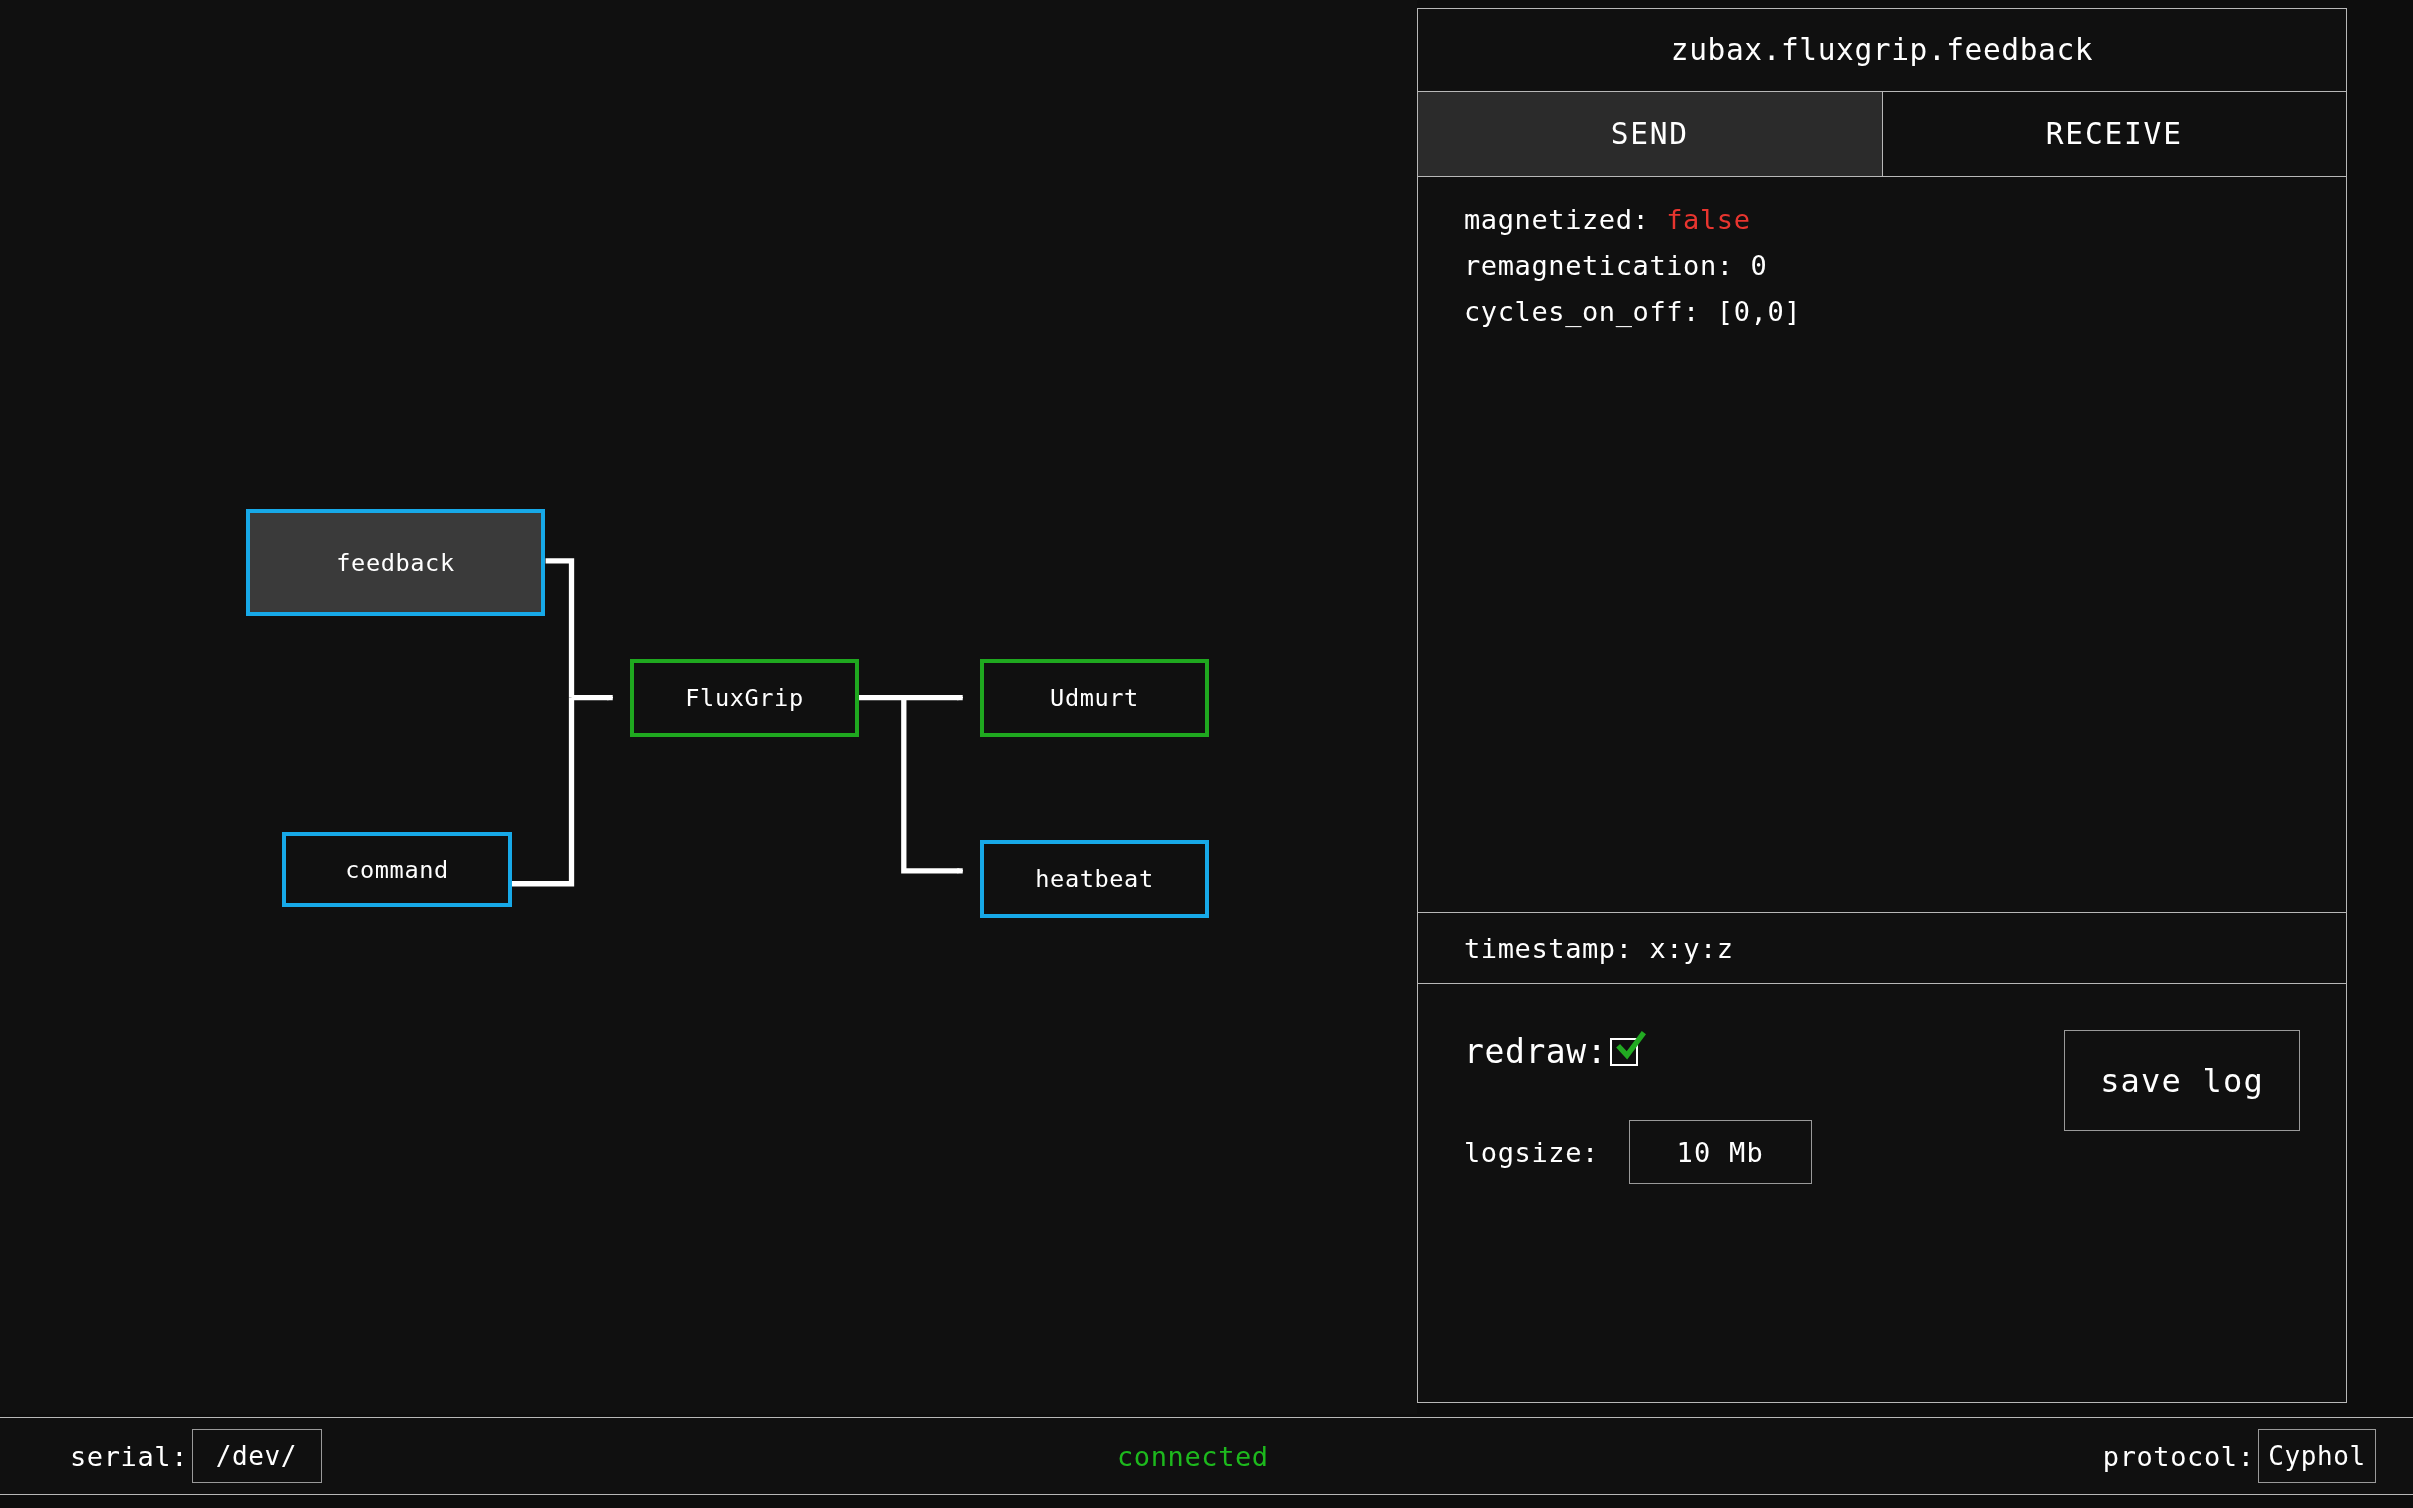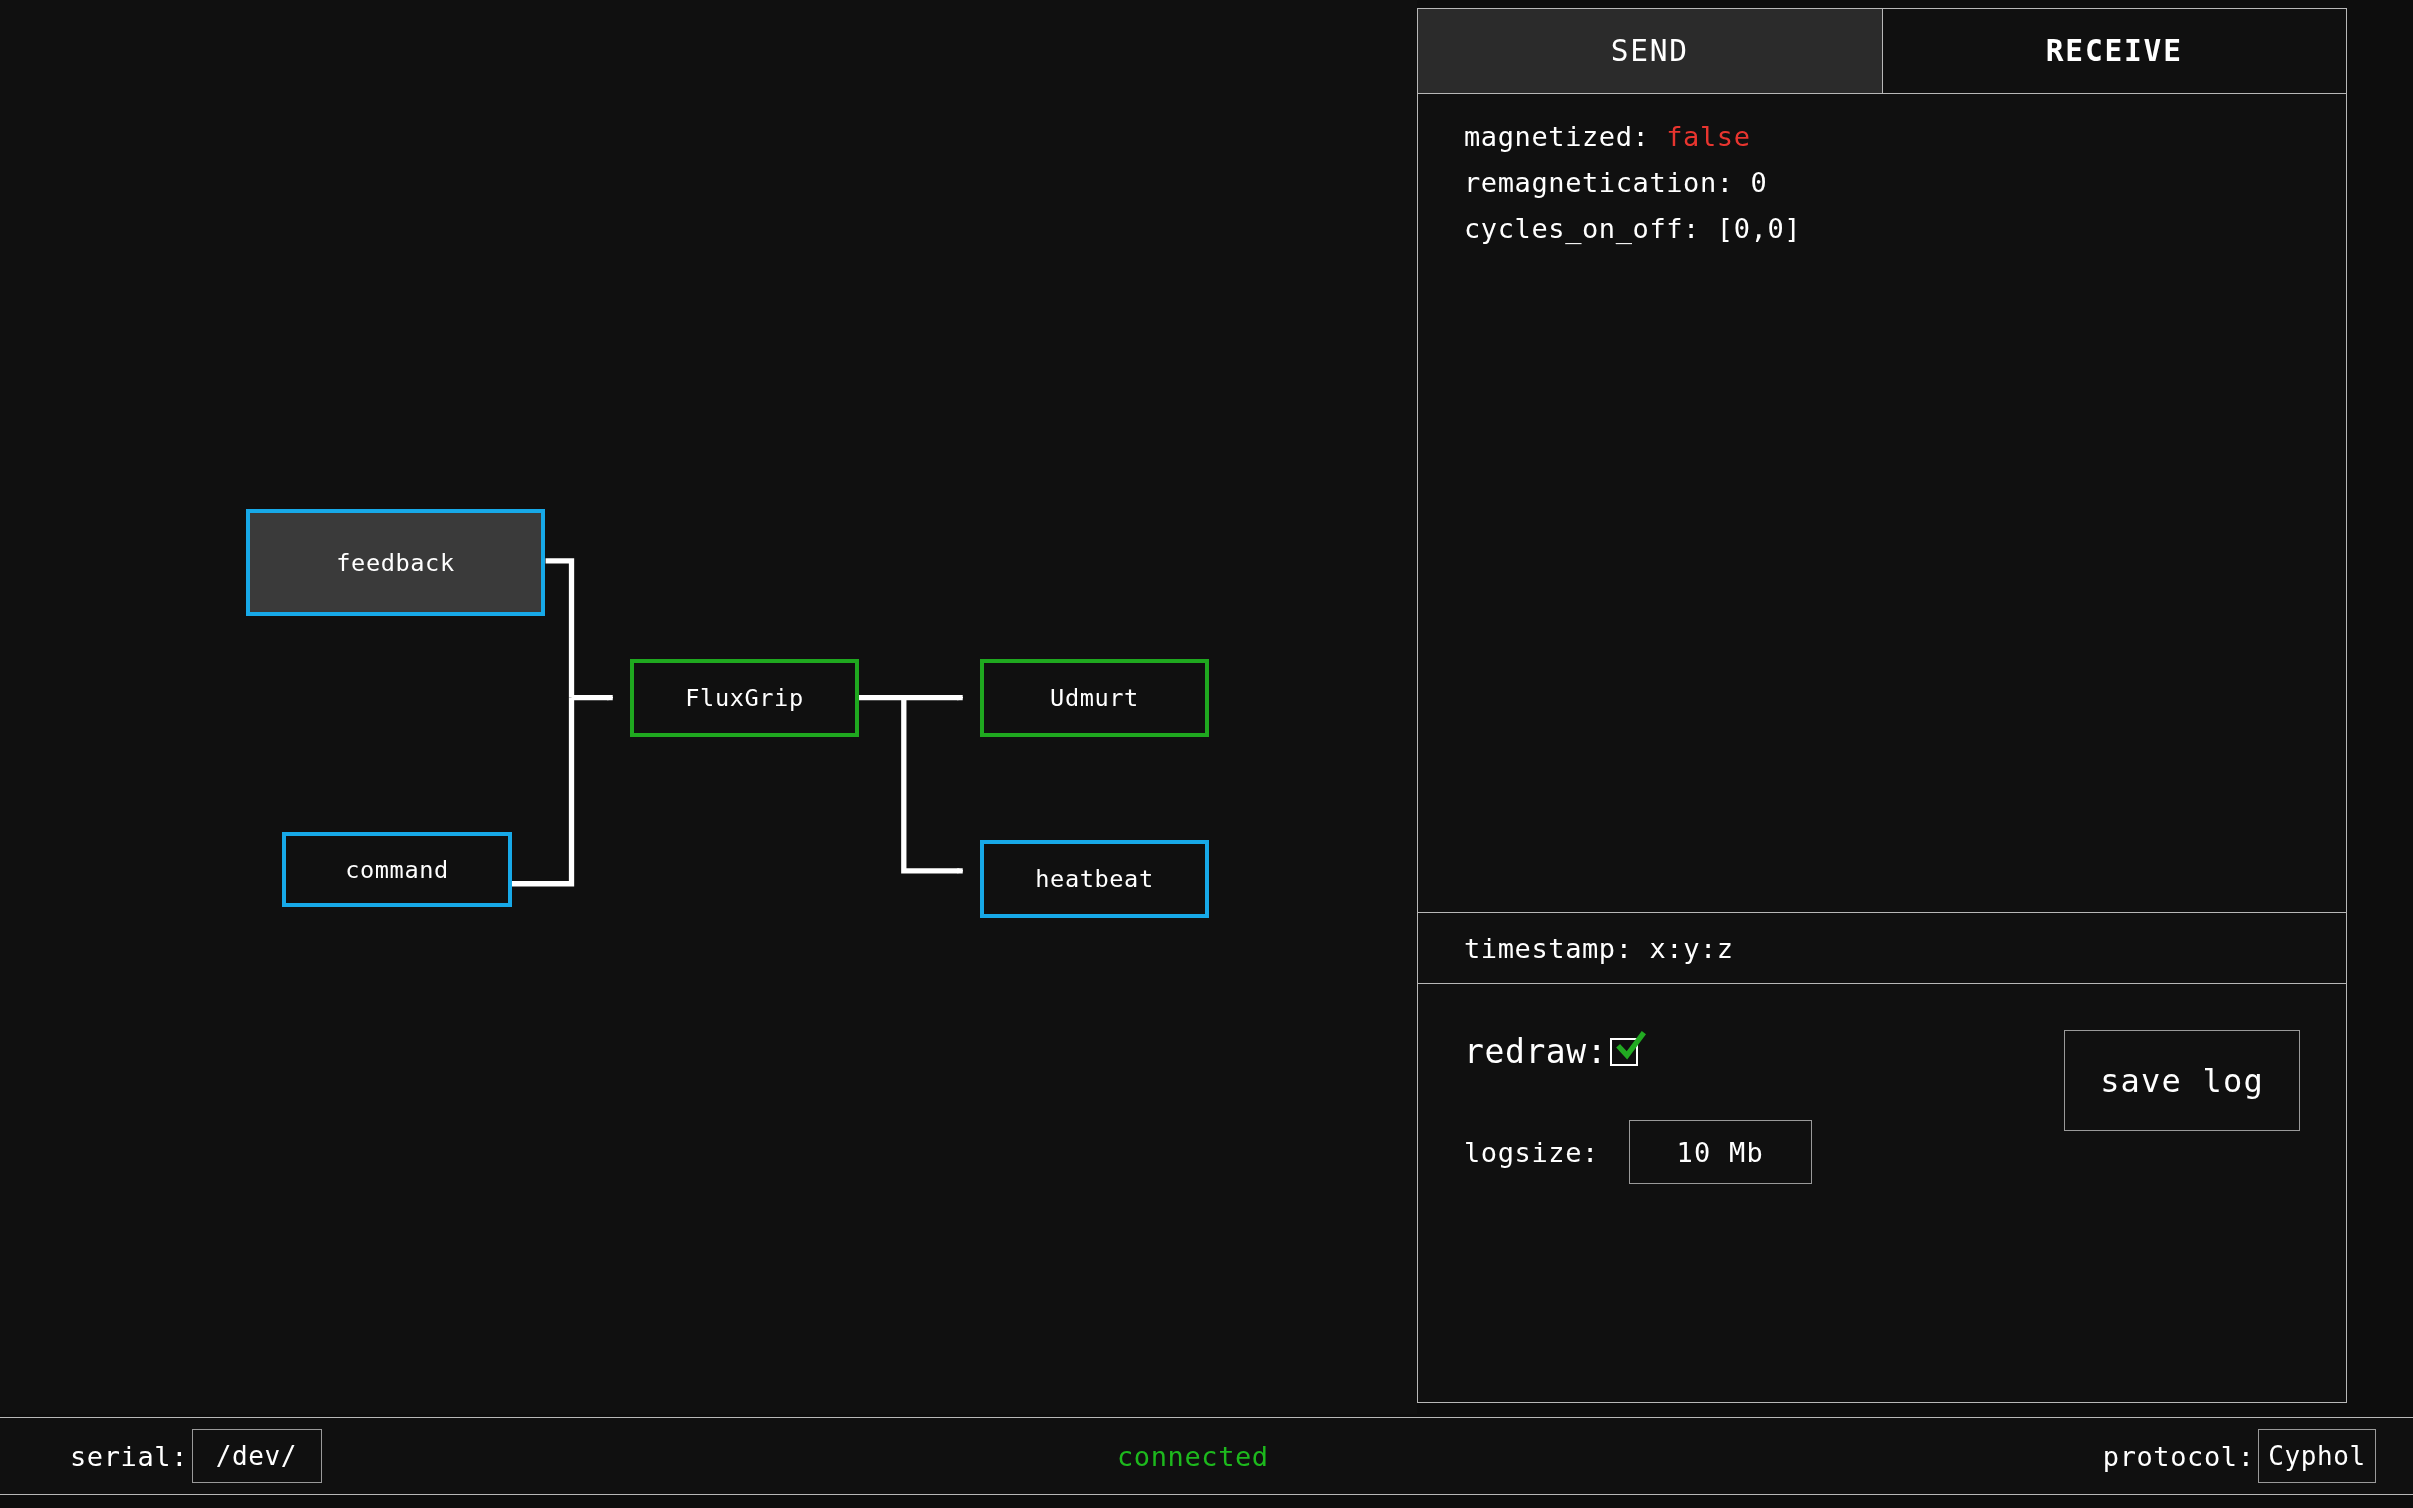--- a/index.html
+++ b/index.html
@@ -22,21 +22,21 @@
   #panel{position:absolute;left:1417px;top:8.2px;width:930px;height:1395px;
          box-sizing:border-box;border:1.8px solid #b8b8b8;background:#101010;
          display:flex;flex-direction:column;}
   #panel-title{height:82px;flex:0 0 82px;display:flex;align-items:center;
                justify-content:center;border-bottom:1.8px solid #b8b8b8;
                font-size:29.5px;letter-spacing:0.6px;color:#ffffff;}
   #tabs{height:84px;flex:0 0 84px;display:flex;border-bottom:1.8px solid #b8b8b8;}
   .tab{flex:1 1 50%;display:flex;align-items:center;justify-content:center;
        font-size:29.5px;letter-spacing:1.8px;color:#ffffff;background:#101010;}
   .tab.active{background:#2b2b2b;}
-  .tab + .tab{border-left:1.8px solid #b8b8b8;font-weight:bold;}
+  .tab + .tab{border-left:1.8px solid #b8b8b8;}
 
   #kv{flex:1 1 auto;padding:25px 0 0 46px;}
   .kvrow{font-size:27px;line-height:1.30;letter-spacing:0.6px;color:#ffffff;
          white-space:pre;margin-bottom:10.6px;}
 
   #timestamp-row{flex:0 0 70px;display:flex;align-items:center;padding-left:46px;
                  border-top:1.8px solid #b8b8b8;border-bottom:1.8px solid #b8b8b8;
                  font-size:27px;letter-spacing:0.6px;color:#ffffff;white-space:pre;}
 
   #controls{flex:0 0 418px;position:relative;}
@@ -106,20 +106,21 @@
         <span class="nlabel">Udmurt</span>
       </div>
       <div class="node cyan" style="left: 980px; top: 832px; width: 229px; height: 78px; border-color: rgb(23, 169, 232); margin-top: 8px;">
         <span class="nlabel">heatbeat</span>
       </div>
     </div>
 </div>
 
 <div id="panel">
 
+  <div id="panel-title">zubax.fluxgrip.feedback</div>
 
   <div id="tabs">
     <div class="tab active">SEND</div>
     <div class="tab">RECEIVE</div>
   </div>
 
   <div id="kv">
       <div class="kvrow"><span>magnetized: </span><span style="color: rgb(232, 53, 47);">false</span></div>
       <div class="kvrow"><span>remagnetication: </span><span style="color: rgb(255, 255, 255);">0</span></div>
       <div class="kvrow"><span>cycles_on_off: </span><span style="color: rgb(255, 255, 255);">[0,0]</span></div>

